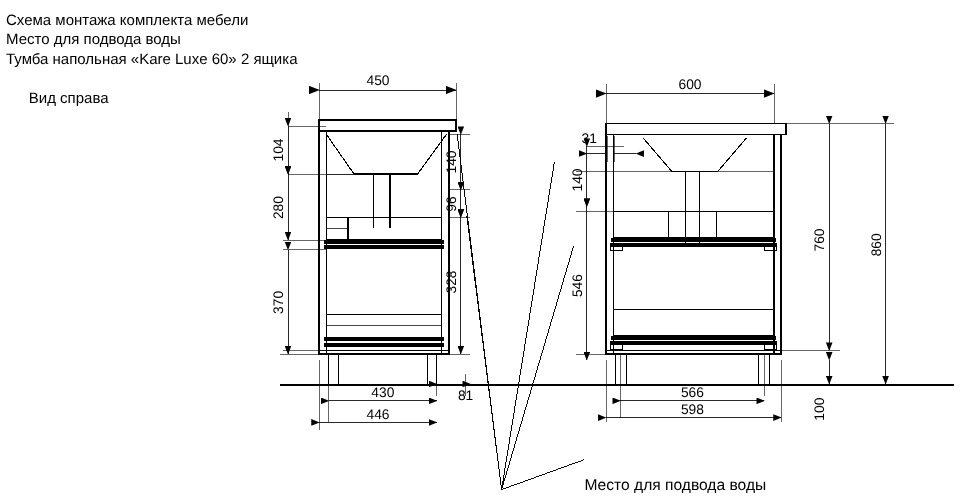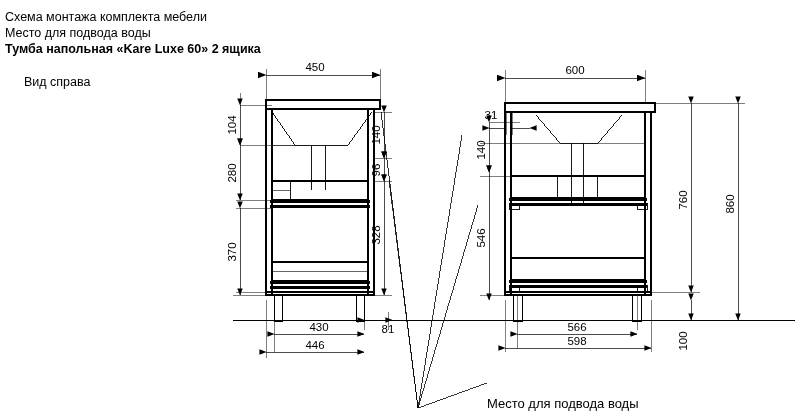--- a/index.html
+++ b/index.html
@@ -8,21 +8,21 @@
   #stage svg{position:absolute;left:0;top:0;}
   .ttl{position:absolute;font-size:12.5px;line-height:15px;white-space:nowrap;color:#000;}
 </style>
 </head>
 <body>
 
 <div id="stage">
 
   <div class="ttl" style="left:5px;top:10px;">Схема монтажа комплекта мебели</div>
   <div class="ttl" style="left:5px;top:26px;">Место для подвода воды</div>
-  <div class="ttl" style="left:5px;top:42px;font-weight:bold;">Тумба напольная «Kare Luxe 60» 2 ящика</div>
+  <div class="ttl" style="left:5px;top:42px;">Тумба напольная «Kare Luxe 60» 2 ящика</div>
   <div class="ttl" style="left:8px;top:75px;margin-left:16px;">Вид справа</div>
 
   <svg width="800" height="420" viewBox="0 0 800 420">
     <defs>
       <marker id="ah" markerWidth="9" markerHeight="7" refX="8.5" refY="3.5" orient="auto" markerUnits="userSpaceOnUse">
         <path d="M0,0 L9,3.5 L0,7 z" fill="#000"></path>
       </marker>
       <marker id="ahs" markerWidth="7" markerHeight="5.5" refX="6.6" refY="2.75" orient="auto" markerUnits="userSpaceOnUse">
         <path d="M0,0 L7,2.75 L0,5.5 z" fill="#000"></path>
       </marker>

